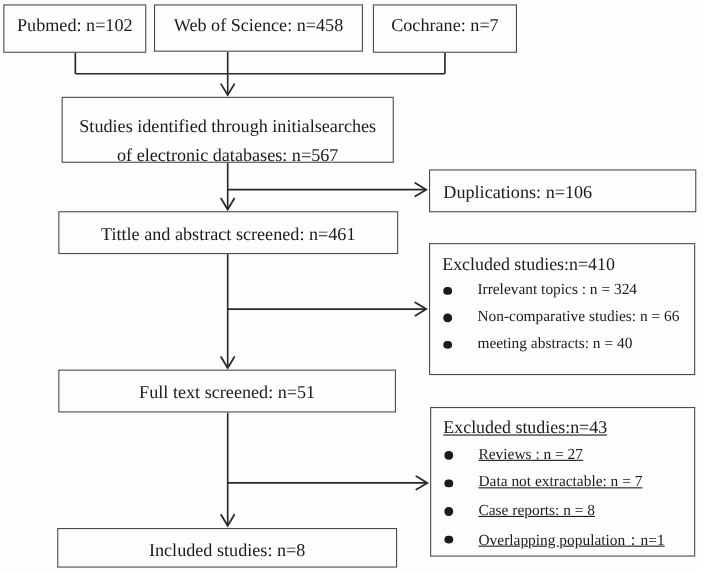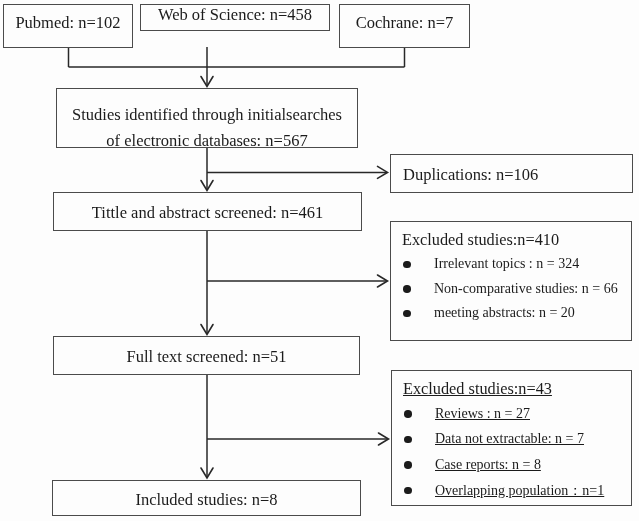--- a/index.html
+++ b/index.html
@@ -10,21 +10,21 @@
   #canvas{position:relative;width:639px;height:521px;background:var(--bg);
     font-family:"Liberation Serif","DejaVu Serif",serif;color:var(--text);}
   #connectors{position:absolute;left:0;top:0;width:639px;height:521px;}
   .cline{stroke:var(--line);stroke-width:1.5;fill:none;}
   .chead{stroke:var(--line);stroke-width:1.6;fill:none;stroke-linecap:round;}
   .box{position:absolute;box-sizing:border-box;border:1px solid var(--border);
     background:var(--bg);}
   .center{display:flex;align-items:center;justify-content:center;text-align:center;}
   .box span{white-space:pre;}
   #box-pubmed{left:3px;top:4px;width:130px;height:44px;font-size:16.5px;padding-bottom:6px;}
-  #box-wos{left:140px;top:4px;width:190px;height:27px;font-size:16.5px;padding-bottom:6px;}
+  #box-wos{left:140px;top:4px;width:190px;height:43px;font-size:16.5px;padding-bottom:6px;}
   #box-cochrane{left:339px;top:4px;width:131px;height:44px;font-size:16.5px;padding-bottom:6px;}
   #box-identified{left:56px;top:88px;width:302px;height:60px;font-size:16.5px;
     display:flex;flex-direction:column;align-items:center;justify-content:center;
     line-height:26px;text-align:center;padding-top:19px;}
   #box-duplications{left:390px;top:154px;width:243px;height:39px;font-size:16.5px;
     display:flex;align-items:center;padding-left:12px;padding-top:3px;}
   #box-title-abstract{left:53px;top:192px;width:309px;height:39px;font-size:16.5px;padding-top:3px;}
   #box-fulltext{left:53px;top:336px;width:307px;height:39px;font-size:16.5px;padding-top:2px;}
   #box-included{left:52px;top:480px;width:309px;height:36px;font-size:16.5px;padding-top:4px;}
   .excl{padding:7px 4px 0 11px;}
@@ -98,21 +98,21 @@
       <li>
           <span class="bullet"></span>
           <span>Irrelevant topics : n = 324</span>
         </li>
       <li>
           <span class="bullet"></span>
           <span>Non-comparative studies: n = 66</span>
         </li>
       <li>
           <span class="bullet"></span>
-          <span>meeting abstracts: n = 20</span>
+          <span>meeting abstracts: n = 40</span>
         </li>
     </ul>
   </div>
 
   <div class="box center" id="box-fulltext">
     <span>Full text screened: n=51</span>
   </div>
 
   <div class="box excl" id="box-excluded-43">
     <div class="title">Excluded studies:n=43</div>

